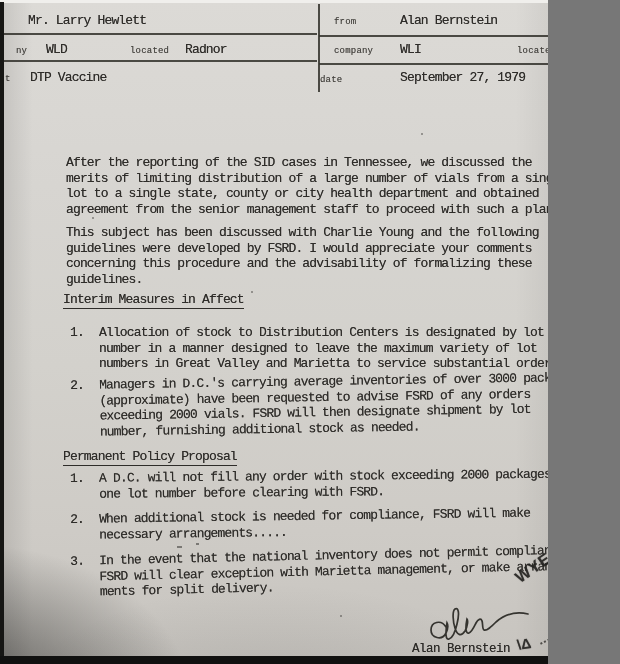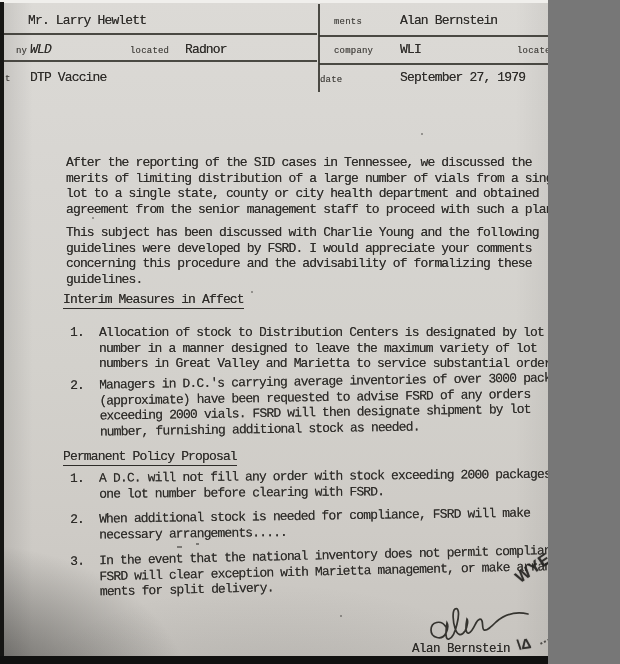--- a/index.html
+++ b/index.html
@@ -47,31 +47,31 @@
 </head>
 <body>
 
 <div class="scan">
   <div class="edge-top"></div>
 
   <div class="t" style="left:28px;top:13px;">Mr. Larry Hewlett</div>
   <div class="hline" style="left:0;top:33px;width:317px;"></div>
 
   <div class="lbl" style="left:16px;top:46px;">ny</div>
-  <div class="t" style="left:30px;top:42px;font-style:italic;">WLD</div>
+  <div class="t" style="left:46px;top:42px;">WLD</div>
   <div class="lbl" style="left:130px;top:46px;">located</div>
   <div class="t" style="left:185px;top:42px;">Radnor</div>
   <div class="hline" style="left:0;top:60px;width:317px;"></div>
 
   <div class="lbl" style="left:5px;top:74px;">t</div>
   <div class="t" style="left:30px;top:70px;">DTP Vaccine</div>
 
   <div class="vline" style="left:318px;top:4px;height:88px;"></div>
 
-  <div class="lbl" style="left:334px;top:17px;">ments</div>
+  <div class="lbl" style="left:334px;top:17px;">from</div>
   <div class="t" style="left:400px;top:13px;">Alan Bernstein</div>
   <div class="hline" style="left:319px;top:35px;width:301px;"></div>
 
   <div class="lbl" style="left:334px;top:46px;">company</div>
   <div class="t" style="left:400px;top:42px;">WLI</div>
   <div class="lbl" style="left:517px;top:46px;">located</div>
   <div class="t" style="left:565px;top:42px;">Interim</div>
   <div class="hline" style="left:319px;top:63px;width:301px;"></div>
 
   <div class="lbl" style="left:320px;top:75px;">date</div>

